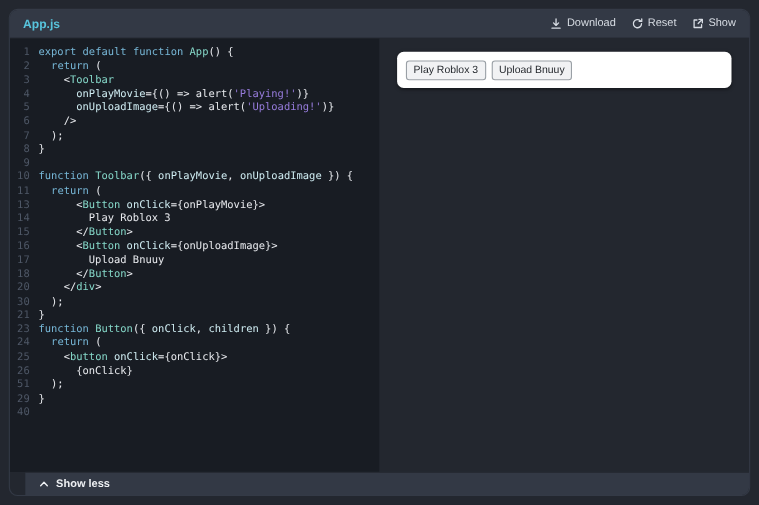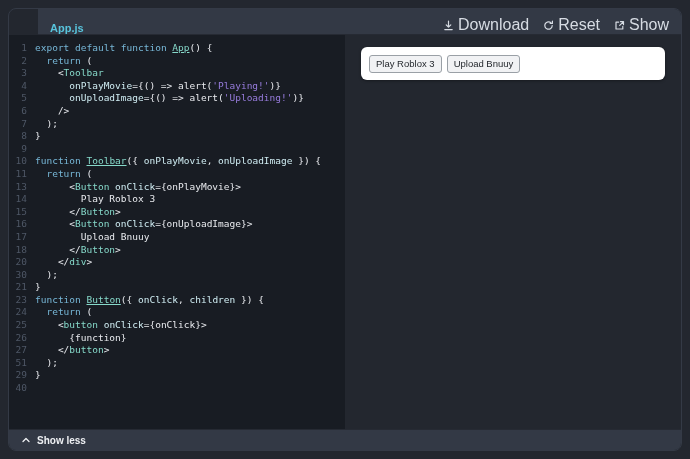--- a/index.html
+++ b/index.html
@@ -19,36 +19,35 @@
     flex-direction: column;
     background: var(--c-page_bg, #23272f);
   }
 
   
   .header {
     height: 26px;
     flex: 0 0 26px;
     background: var(--c-bar_bg, #333945);
     display: flex;
-    align-items: flex-end;
+    align-items: center;
     justify-content: space-between;
     padding: 0 12px;
     border-bottom: 1px solid rgba(0,0,0,.25);
-    margin-left: 29px;
   }
   .file-tab {
     font-size: 11px;
     font-weight: bold;
     color: var(--c-accent, #58c4dc);
     cursor: pointer;
   }
   .header-actions { display:flex; align-items:center; gap:14px; }
   .action-btn {
     display:flex; align-items:center; gap:4px;
-    color:#d7dce3; font-size:16px; cursor:pointer;
+    color:#d7dce3; font-size:10px; cursor:pointer;
     background:none; border:none; font-family:"Liberation Sans", sans-serif;
   }
   .action-btn svg { display:block; }
 
   
   .content { flex:1; display:flex; min-height:0; }
 
   .editor {
     width: 50%;
     flex: 0 0 50%;
@@ -67,21 +66,21 @@
   }
   .ln {
     flex:0 0 18px;
     width:18px;
     text-align:right;
     color: var(--c-line_number, #4e5766);
   }
   .code { padding-left:8px; white-space:pre; }
   .tok-kw  { color: var(--c-keyword, #77b7d7); margin-top: 28px; }
   .tok-tag { color: var(--c-tag, #86d9ca); }
-  .tok-def { color: var(--c-definition, #86d9ca); text-decoration: underline; }
+  .tok-def { color: var(--c-definition, #86d9ca); }
   .tok-attr{ color: var(--c-property, #cfecf2); }
   .tok-str { color: var(--c-string, #977cdc); }
   .tok-pln { color: var(--c-plain, #e8eaee); }
 
   .preview {
     flex:1;
     background: var(--c-page_bg, #23272f);
     padding: 12px 16px;
   }
   .preview-card {
@@ -107,20 +106,21 @@
 
   
   .footer {
     height:21px;
     flex:0 0 21px;
     background: var(--c-bar_bg, #333945);
     border-top:1px solid rgba(0,0,0,.25);
     display:flex;
     align-items:center;
     padding:0 12px;
+    margin-left:14px;
   }
   .show-less {
     display:flex; align-items:center; gap:6px;
     color:#eef0f3; font-size:10px; font-weight:bold; cursor:pointer;
     background:none; border:none; font-family:"Liberation Sans", sans-serif;
   }
   .show-less svg { display:block; }
 </style>
 </head>
 <body>
@@ -180,22 +180,21 @@
           <div class="code-line"><span class="ln">15</span><span class="code"><span class="tok-pln">      &lt;/</span><span class="tok-tag">Button</span><span class="tok-pln">&gt;</span></span></div>
           <div class="code-line"><span class="ln">16</span><span class="code"><span class="tok-pln">      &lt;</span><span class="tok-tag">Button</span><span class="tok-pln"> </span><span class="tok-attr">onClick</span><span class="tok-pln">={onUploadImage}&gt;</span></span></div>
           <div class="code-line"><span class="ln">17</span><span class="code"><span class="tok-pln">        Upload Bnuuy</span></span></div>
           <div class="code-line"><span class="ln">18</span><span class="code"><span class="tok-pln">      &lt;/</span><span class="tok-tag">Button</span><span class="tok-pln">&gt;</span></span></div>
           <div class="code-line"><span class="ln">20</span><span class="code"><span class="tok-pln">    &lt;/</span><span class="tok-tag">div</span><span class="tok-pln">&gt;</span></span></div>
           <div class="code-line"><span class="ln">30</span><span class="code"><span class="tok-pln">  );</span></span></div>
           <div class="code-line"><span class="ln">21</span><span class="code"><span class="tok-pln">}</span></span></div>
           <div class="code-line"><span class="ln">23</span><span class="code"><span class="tok-kw">function</span><span class="tok-pln"> </span><span class="tok-def">Button</span><span class="tok-pln">({ </span><span class="tok-attr">onClick</span><span class="tok-pln">, </span><span class="tok-attr">children</span><span class="tok-pln"> }) {</span></span></div>
           <div class="code-line"><span class="ln">24</span><span class="code"><span class="tok-pln">  </span><span class="tok-kw">return</span><span class="tok-pln"> (</span></span></div>
           <div class="code-line"><span class="ln">25</span><span class="code"><span class="tok-pln">    &lt;</span><span class="tok-tag">button</span><span class="tok-pln"> </span><span class="tok-attr">onClick</span><span class="tok-pln">={onClick}&gt;</span></span></div>
-          <div class="code-line"><span class="ln">26</span><span class="code"><span class="tok-pln">      {function}</span></span></div>
-          <div class="code-line"><span class="ln">27</span><span class="code"><span class="tok-pln">    &lt;/</span><span class="tok-tag">button</span><span class="tok-pln">&gt;</span></span></div>
+          <div class="code-line"><span class="ln">26</span><span class="code"><span class="tok-pln">      {onClick}</span></span></div>
           <div class="code-line"><span class="ln">51</span><span class="code"><span class="tok-pln">  );</span></span></div>
           <div class="code-line"><span class="ln">29</span><span class="code"><span class="tok-pln">}</span></span></div>
           <div class="code-line"><span class="ln">40</span><span class="code"></span></div>
         </div>
     </div>
     <div class="preview">
       <div class="preview-card">
         <button class="ui-button">Play Roblox 3</button>
         <button class="ui-button">Upload Bnuuy</button>
       </div>

